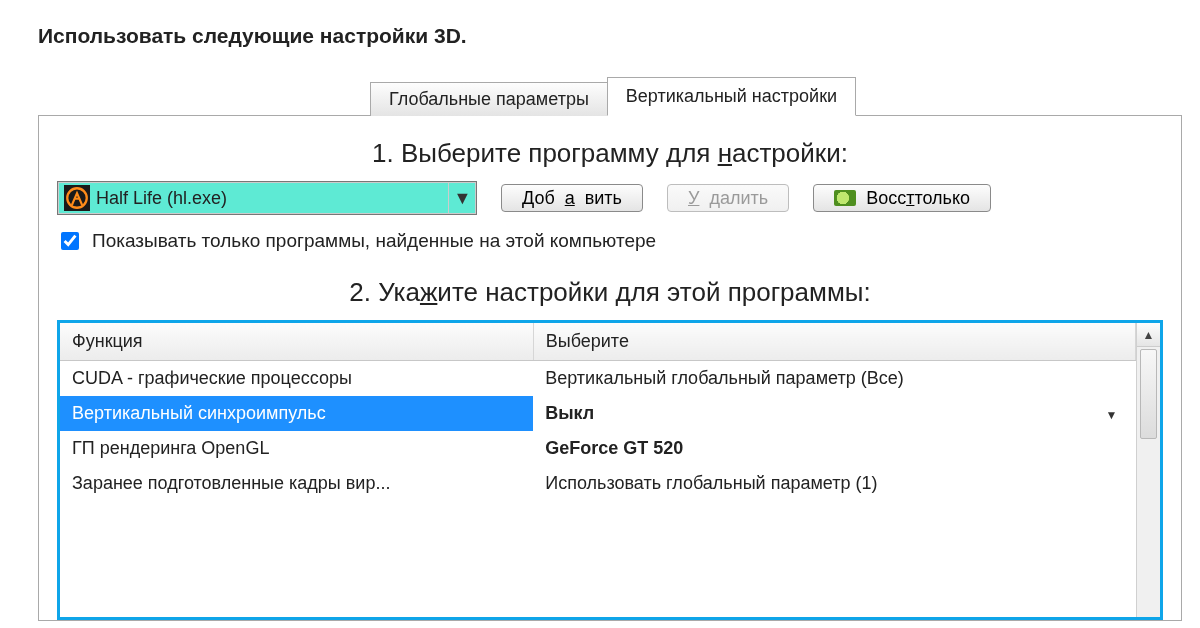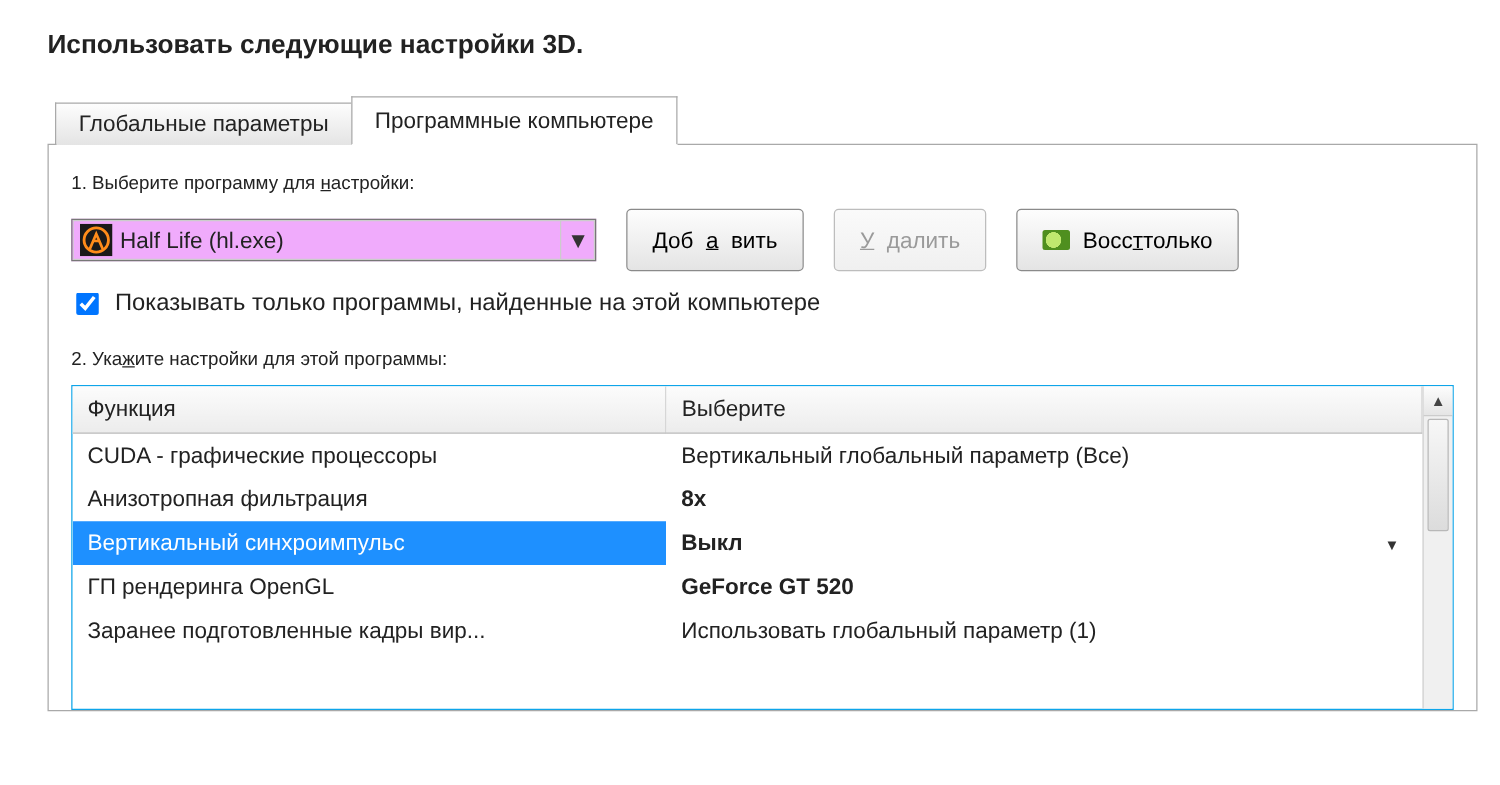--- a/index.html
+++ b/index.html
@@ -19,20 +19,21 @@
   .page-title {
     font-weight: 700;
     font-size: 21px;
     margin: 6px 0 28px 0;
   }
   
   .tabs {
     display: flex;
     align-items: flex-end;
     margin-left: 6px;
+    justify-content: center;
   }
   .tab {
     border: 1px solid #a9a9a9;
     border-bottom: none;
     padding: 6px 18px 6px 18px;
     background: linear-gradient(#fdfdfd,#e4e4e4);
     font-size: 18px;
     cursor: pointer;
     position: relative;
     top: 1px;
@@ -45,54 +46,55 @@
     padding-top:8px;
     padding-bottom:8px;
   }
   .tab + .tab { margin-left: -1px; }
   .tab-panel {
     border: 1px solid #a9a9a9;
     padding: 18px 18px 0 18px;
     background:#fff;
   }
   .step-label {
-    font-size: 15px;
+    font-size: 26px;
     margin: 4px 0 12px 0;
+    text-align: center;
   }
   .step-label .u { text-decoration: underline; }
   .row-controls {
     display: flex;
     align-items: center;
     gap: 24px;
     margin-bottom: 14px;
   }
   
   .combo {
     display:flex;
     align-items:center;
     border:1px solid #777;
     box-shadow: inset 0 0 0 1px #ccc;
     height:34px;
     width:420px;
-    background:#f0abfc;
+    background:#5eead4;
     cursor:pointer;
   }
   .combo .hl-icon{
     width:26px;height:26px;margin:0 6px;
     display:flex;align-items:center;justify-content:center;
   }
   .combo .combo-text{flex:1;font-size:18px;}
   .combo .arrow{
     width:28px;height:100%;
     display:flex;align-items:center;justify-content:center;
     border-left:1px solid #ccc;
     color:#333;
   }
   .btn{
-    height:50px;
+    height:28px;
     padding:0 20px;
     border:1px solid #8a8a8a;
     border-radius:4px;
     background:linear-gradient(#fdfdfd,#e4e4e4);
     font-size:18px;
     cursor:pointer;
     display:flex;align-items:center;gap:10px;
   }
   .btn.disabled{
     color:#9a9a9a;
@@ -105,23 +107,23 @@
     width:22px;height:16px;border-radius:2px;
     background: radial-gradient(circle at 40% 50%, #bfe86f 0 40%, #4f8f1f 41% 100%);
   }
   .check-row{
     display:flex;align-items:center;gap:10px;
     font-size:19px;margin:6px 0 24px 0;
   }
   .check-row input{width:18px;height:18px;}
   
   .settings-wrap{
-    border:1px solid #0ea5e9;
+    border:3px solid #0ea5e9;
     position:relative;
-    height:260px;
+    height:300px;
     overflow:hidden;
   }
   table.settings{
     width: calc(100% - 24px);
     border-collapse:collapse;
     table-layout:fixed;
   }
   table.settings th{
     text-align:left;
     font-weight:400;
@@ -161,21 +163,21 @@
   }
 </style>
 </head>
 <body>
 
 <div class="page">
   <div class="page-title">Использовать следующие настройки 3D.</div>
 
   <div class="tabs">
     <div class="tab">Глобальные параметры</div>
-    <div class="tab active">Программные компьютере</div>
+    <div class="tab active">Вертикальный настройки</div>
   </div>
 
   <div class="tab-panel">
 
     <div class="step-label">
       <span>1. Выберите программу для </span><span class="u">н</span><span>астройки:</span>
     </div>
 
     <div class="row-controls">
       <div class="combo">
@@ -226,24 +228,20 @@
           <tr>
             <th>Функция</th>
             <th>Выберите</th>
           </tr>
         </thead>
         <tbody id="settings-body">
             <tr>
               <td>CUDA - графические процессоры</td>
               <td>Вертикальный глобальный параметр (Все)</td>
             </tr>
-            <tr>
-              <td>Анизотропная фильтрация</td>
-              <td class="bold">8x</td>
-            </tr>
             <tr class="sel">
               <td>Вертикальный синхроимпульс</td>
               <td class="bold">Выкл<span class="dd-arrow">▼</span></td>
             </tr>
             <tr>
               <td>ГП рендеринга OpenGL</td>
               <td class="bold">GeForce GT 520</td>
             </tr>
             <tr>
               <td>Заранее подготовленные кадры вир...</td>

